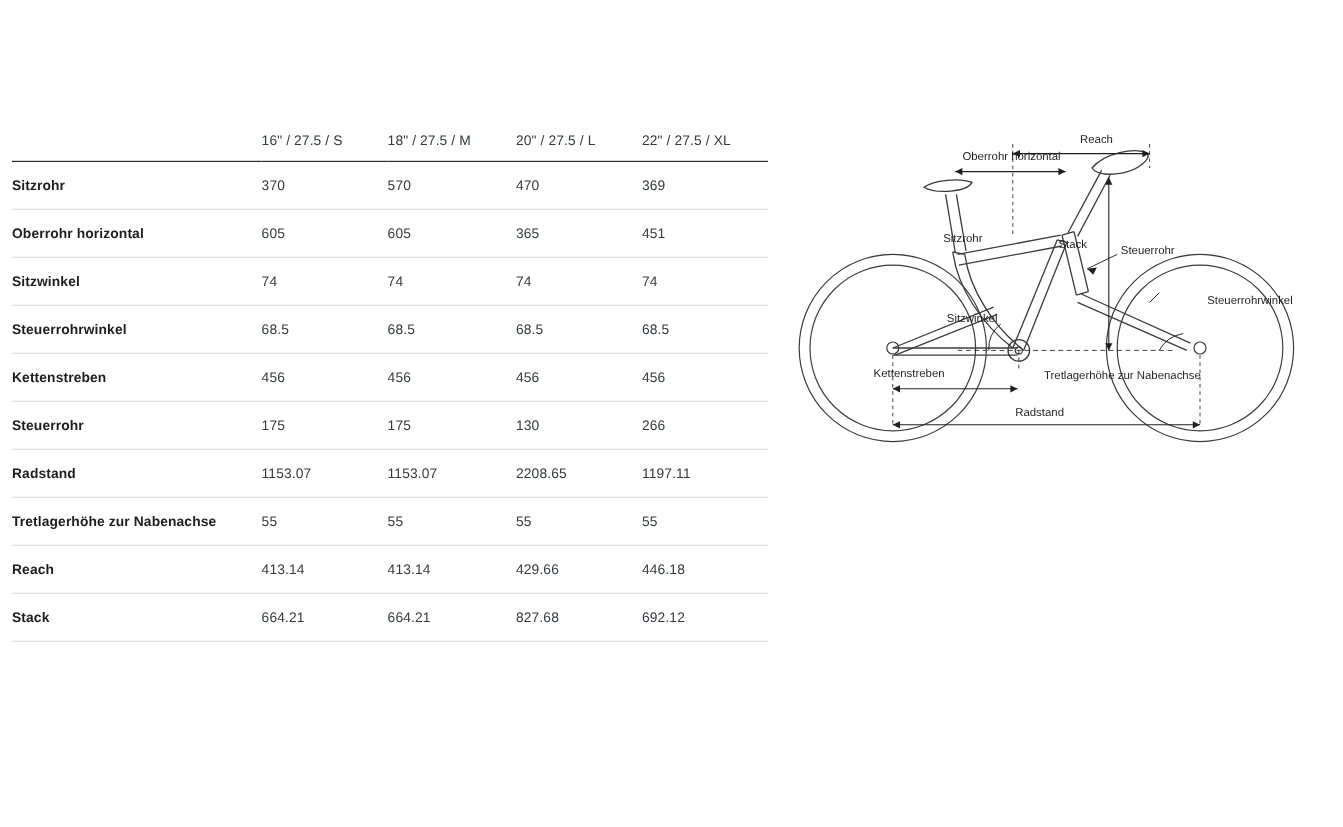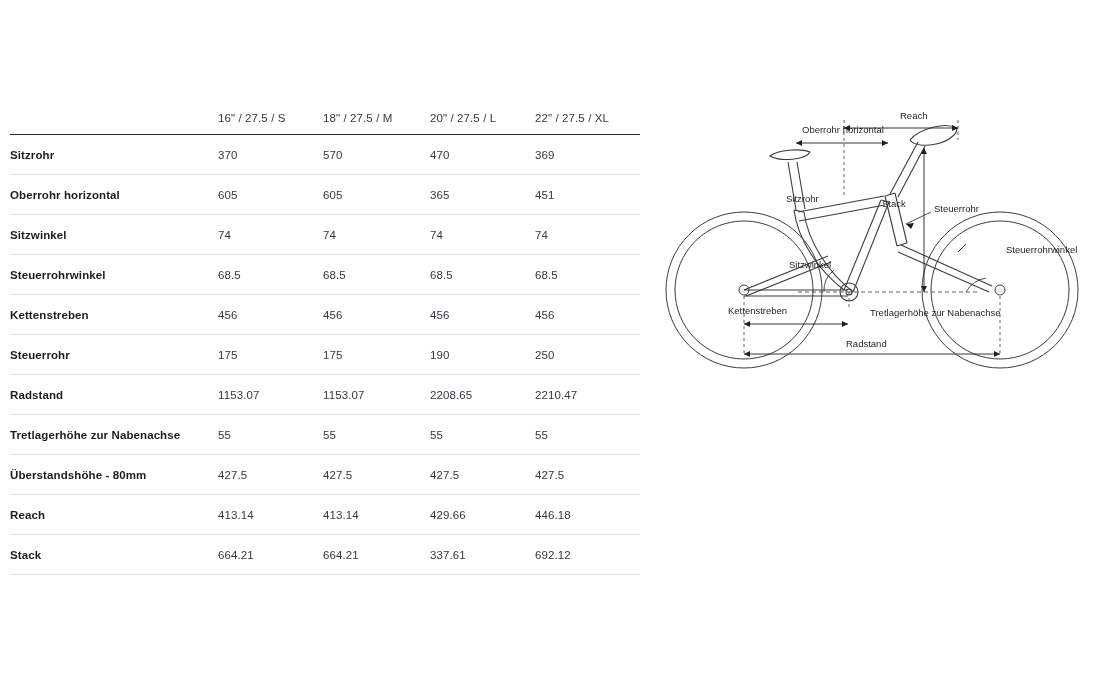--- a/index.html
+++ b/index.html
@@ -141,56 +141,49 @@
           <td class="rowhead">Kettenstreben</td>
           <td>456</td>
           <td>456</td>
           <td>456</td>
           <td>456</td>
         </tr>
         <tr>
           <td class="rowhead">Steuerrohr</td>
           <td>175</td>
           <td>175</td>
-          <td>190</td>
-          <td>250</td>
+          <td>130</td>
+          <td>266</td>
         </tr>
         <tr>
           <td class="rowhead">Radstand</td>
           <td>1153.07</td>
           <td>1153.07</td>
           <td>2208.65</td>
-          <td>2210.47</td>
+          <td>1197.11</td>
         </tr>
         <tr>
           <td class="rowhead">Tretlagerhöhe zur Nabenachse</td>
           <td>55</td>
           <td>55</td>
           <td>55</td>
           <td>55</td>
         </tr>
         <tr>
-          <td class="rowhead">Überstandshöhe - 80mm</td>
-          <td>427.5</td>
-          <td>427.5</td>
-          <td>427.5</td>
-          <td>427.5</td>
-        </tr>
-        <tr>
           <td class="rowhead">Reach</td>
           <td>413.14</td>
           <td>413.14</td>
           <td>429.66</td>
           <td>446.18</td>
         </tr>
         <tr>
           <td class="rowhead">Stack</td>
           <td>664.21</td>
           <td>664.21</td>
-          <td>337.61</td>
+          <td>827.68</td>
           <td>692.12</td>
         </tr>
       </tbody>
     </table>
   </div>
 
   <div class="diagram">
     <svg width="462" height="290" viewBox="0 0 462 290" xmlns="http://www.w3.org/2000/svg">
       <g fill="none" stroke="#3c3c3c" stroke-width="1">
 

